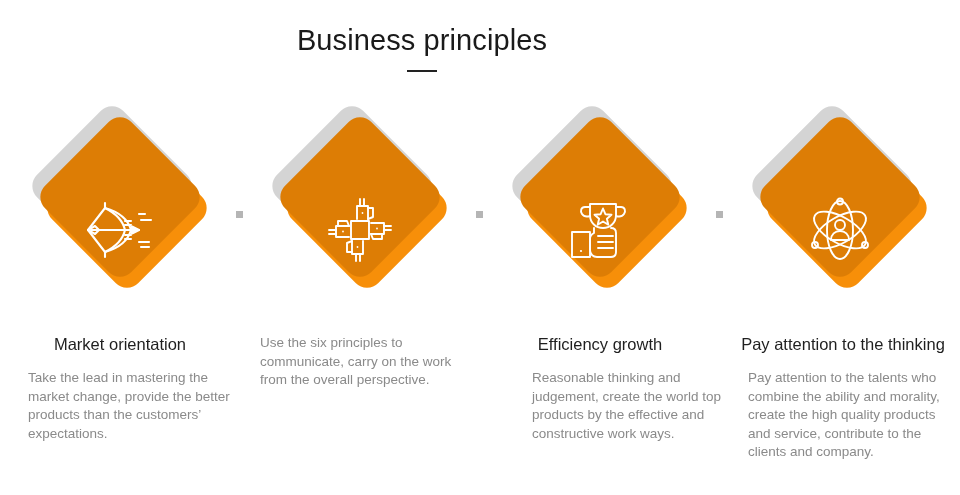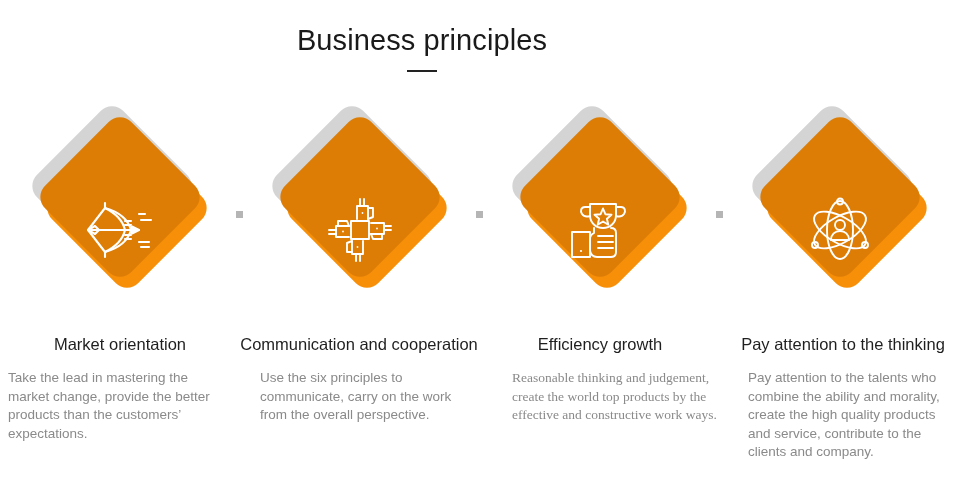--- a/index.html
+++ b/index.html
@@ -114,23 +114,23 @@
   }
   .col-body {
     font-size: 13.5px;
     line-height: 18.6px;
     color: #8a8a8a;
     margin-top: 14px;
     width: 205px;
   }
 
   .col-1 .col-heading { padding-right: 0; }
-  .col-1 .col-body { margin-left: 8px; }
+  .col-1 .col-body { margin-left: 28px; }
   .col-2 .col-body { margin-left: 20px; }
-  .col-3 .col-body { margin-left: 32px; font-family: Liberation Serif, serif; }
+  .col-3 .col-body { margin-left: 52px; }
   .col-4 .col-body { margin-left: 28px; }
 
   .col-2 .col-heading { margin-left: -2px; }
   .col-4 .col-heading { margin-left: 6px; }
 </style>
 </head>
 <body>
 
 <div class="header">
   <div class="title">Business principles</div>
@@ -189,21 +189,20 @@
           <path d="M33 57 L33 64 M29 57 L29 64 M25 55 L20 55 L20 46 L25 44"></path>
           <circle cx="30.5" cy="50" r="0.9" fill="#ffffff" stroke="none"></circle>
 
           <path d="M22 40 L9 40 L9 29 L22 29"></path>
           <path d="M9 37 L2 37 M9 33 L2 33 M11 29 L11 24 L20 24 L22 29"></path>
           <circle cx="16" cy="34.5" r="0.9" fill="#ffffff" stroke="none"></circle>
         </svg>
       </div>
     </div>
     <div class="sep-dot"></div>
-    <div class="col-heading">Communication and cooperation</div>
     <div class="col-body">Use the six principles to communicate, carry on the work from the overall perspective.</div>
   </div>
 
   <div class="column col-3">
     <div class="diamond-wrap">
       <div class="dia dia-shadow"></div>
       <div class="dia dia-light"></div>
       <div class="dia dia-main"></div>
       <div class="dia-icon">
         <svg width="68" height="68" viewBox="0 0 68 68" fill="none" stroke="#ffffff" stroke-width="1.9" stroke-linecap="round" stroke-linejoin="round">

